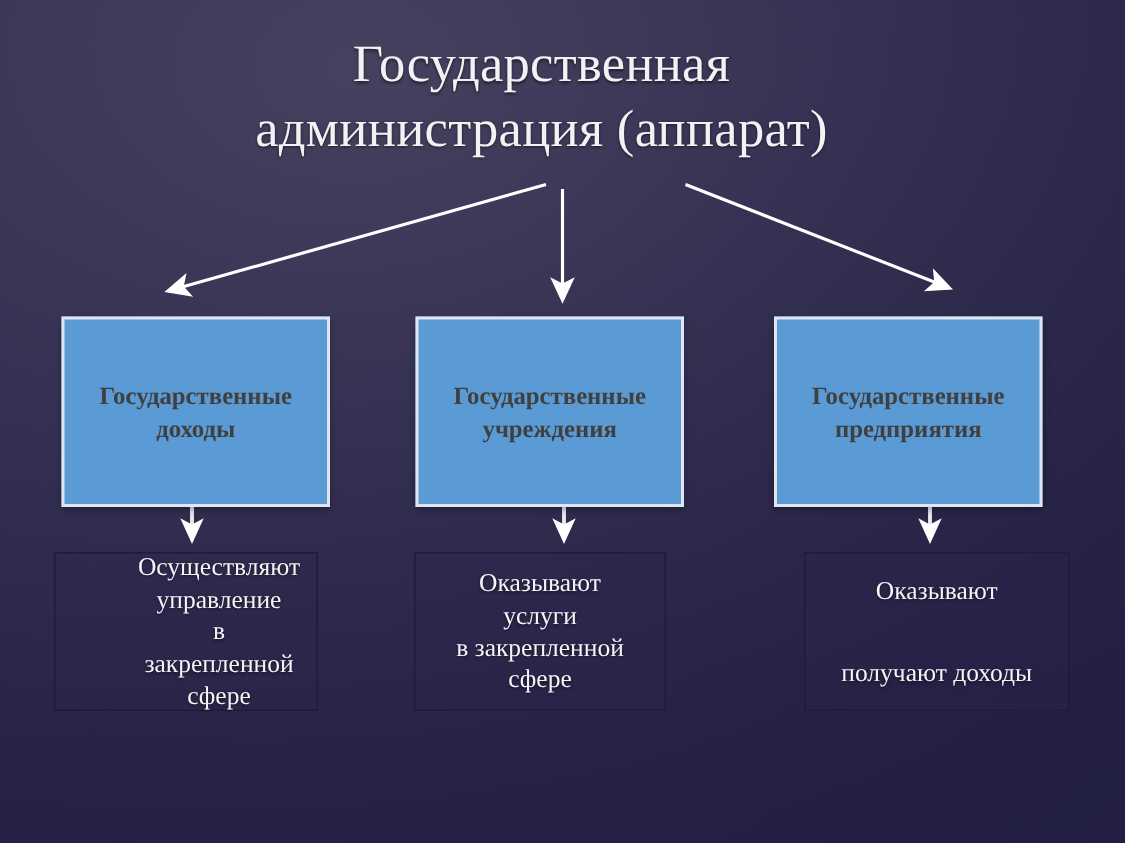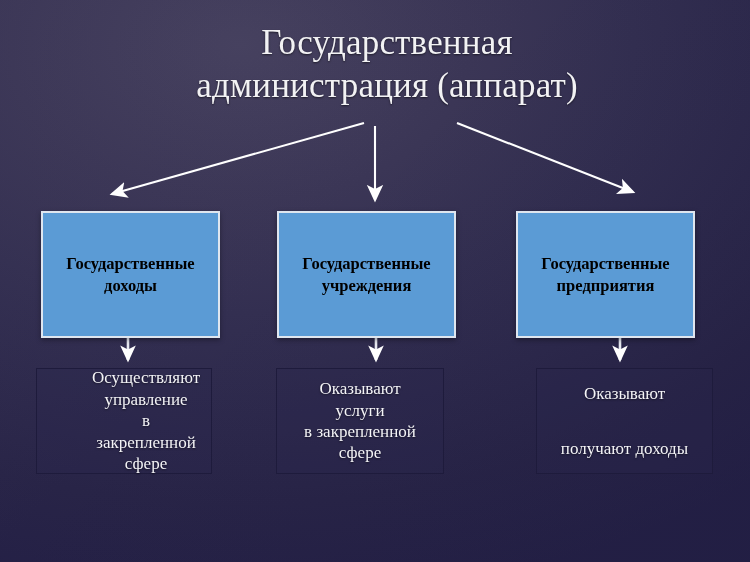--- a/index.html
+++ b/index.html
@@ -21,21 +21,21 @@
     content: "";
     position: absolute;
     inset: 0;
     pointer-events: none;
     background: linear-gradient(135deg, rgba(70,65,95,0.22) 0%, rgba(40,36,72,0.0) 42%, rgba(30,27,62,0.30) 100%);
   }
 
   
   .title {
     position: absolute;
-    left: 102px;
+    left: 76px;
     top: 22px;
     width: 570px;
     text-align: center;
     color: #f2f2f4;
     font-size: 35px;
     line-height: 1.22;
     letter-spacing: 0.2px;
     text-shadow: 0 1px 2px rgba(0,0,0,0.55);
     z-index: 4;
   }
@@ -52,21 +52,21 @@
   
   .blue-box {
     position: absolute;
     background: #5b9bd5;
     border: 2px solid #dfe6ef;
     box-sizing: border-box;
     display: flex;
     align-items: center;
     justify-content: center;
     text-align: center;
-    color: #000000;
+    color: #404040;
     font-weight: bold;
     font-size: 16.5px;
     line-height: 1.3;
     z-index: 3;
     box-shadow: 0 2px 5px rgba(0,0,0,0.35);
   }
   .blue-box span { display: block; padding: 0 6px; }
   .bb1 { left: 41px;  top: 211px; width: 179px; height: 127px; }
   .bb2 { left: 277px; top: 211px; width: 179px; height: 127px; }
   .bb3 { left: 516px; top: 211px; width: 179px; height: 127px; }

